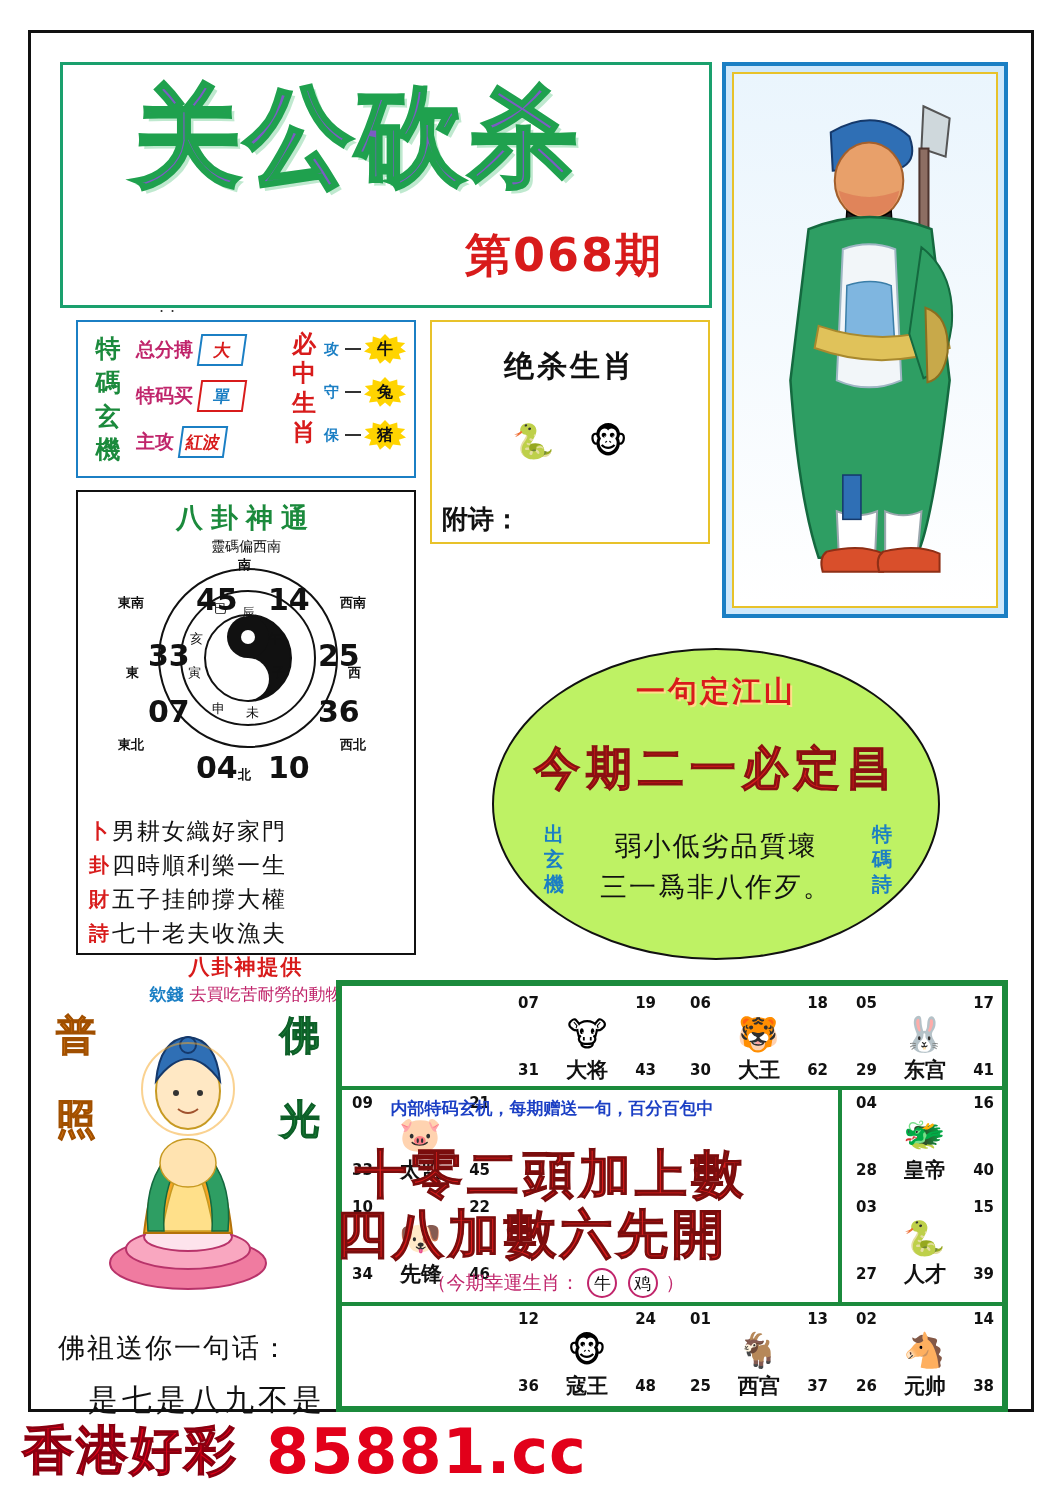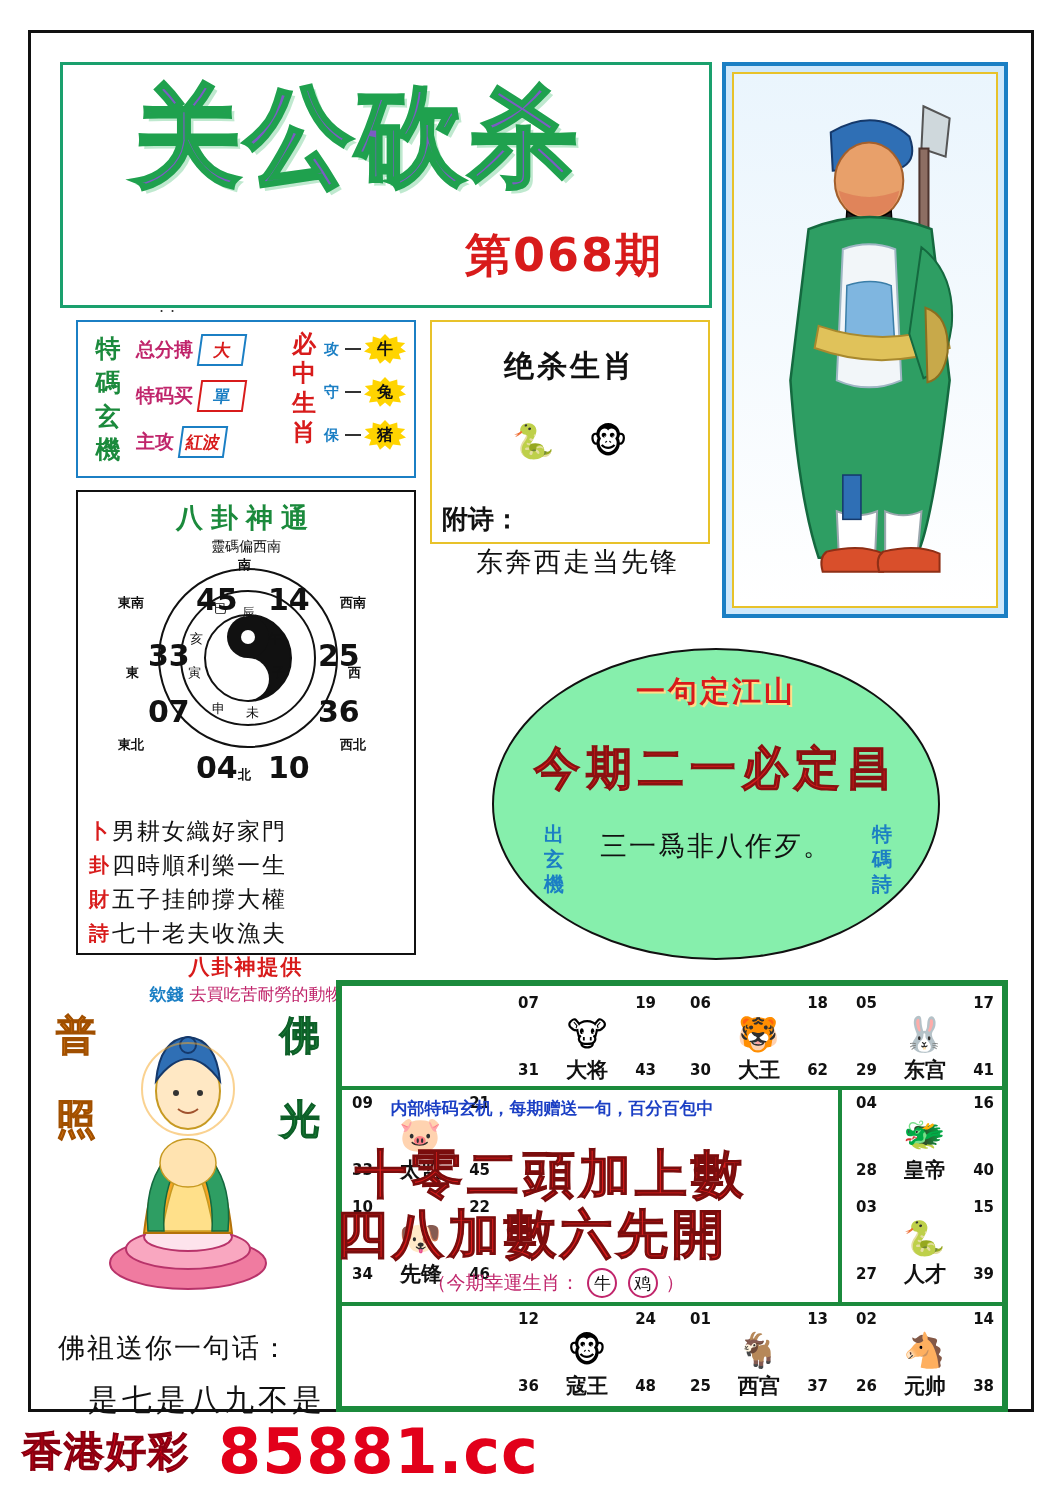--- a/index.html
+++ b/index.html
@@ -144,21 +144,21 @@
   .bl-row{display:flex;align-items:center;margin-bottom:3px;}
   .bl-lead{font-size:20px;font-weight:bold;color:#d81b1b;width:26px;text-align:center;}
   .bl-text{font-size:23px;color:#111;letter-spacing:2px;}
   .bagua-provide{text-align:center;font-size:21px;font-weight:bold;color:#d81b1b;margin-top:4px;letter-spacing:2px;}
   .bagua-bottom{display:flex;align-items:center;justify-content:center;margin-top:2px;gap:6px;}
   .bagua-bottom .lead{font-size:17px;color:#1b7fc4;font-weight:bold;}
   .bagua-bottom .txt{font-size:17px;color:#c0256b;}
   
   .panel-ellipse{
     position:absolute;left:492px;top:648px;width:448px;height:312px;
-    border:2px solid #111;border-radius:50%;background:#86efac;box-sizing:border-box;
+    border:2px solid #111;border-radius:50%;background:#bef264;box-sizing:border-box;
   }
   .ell-title{
     position:absolute;left:0;right:0;top:22px;text-align:center;
     font-size:29px;font-weight:bold;color:#d81b1b;letter-spacing:3px;
     text-shadow:2px 2px 0 #ffe08a;
   }
   .ell-main{
     position:absolute;left:0;right:0;top:88px;text-align:center;
     font-size:46px;font-weight:bold;color:#d81b1b;letter-spacing:6px;
     -webkit-text-stroke:1px #8a1111;
@@ -217,21 +217,21 @@
   .lucky-circle{
     display:inline-block;width:26px;height:26px;border:2px solid #c0256b;border-radius:50%;
     line-height:26px;text-align:center;font-size:17px;margin:0 2px;vertical-align:middle;color:#111;
   }
   
   .footer{
     position:absolute;left:0;bottom:6px;width:1063px;height:78px;
     display:flex;align-items:center;
   }
   .foot-cn{
-    font-size:40px;font-weight:bold;color:#e2001a;margin-left:22px;letter-spacing:2px;
+    font-size:52px;font-weight:bold;color:#e2001a;margin-left:22px;letter-spacing:2px;
     -webkit-text-stroke:1px #8a0010;
   }
   .foot-num{
     font-size:62px;font-weight:bold;color:#e2001a;margin-left:28px;letter-spacing:1px;
     font-family:"DejaVu Sans","Liberation Sans",sans-serif;
   }
   .animal{font-size:34px;line-height:1;}
 </style>
 </head>
 <body>
@@ -328,21 +328,20 @@
     </div>
   </div>
 
   <div class="panel-jue">
     <div class="jue-title">绝杀生肖</div>
     <div class="jue-anims">
       <span class="animal">🐍</span>
       <span class="animal">🐵</span>
     </div>
     <div class="jue-poem-label">附诗：</div>
-    <div class="jue-line jue-line1">东奔西走当先锋</div>
   </div>
 
   <div class="panel-bagua">
     <div class="bagua-title">八卦神通</div>
     <div class="bagua-sub">靈碼偏西南</div>
 
     <div class="bagua-wrap">
       <div class="bagua-circle"></div>
       <div class="bagua-circle2"></div>
       <div class="taiji">
@@ -403,20 +402,21 @@
       <span class="txt">去買吃苦耐勞的動物</span>
     </div>
   </div>
 
   <div class="panel-ellipse">
     <div class="ell-title">一句定江山</div>
     <div class="ell-main">今期二一必定昌</div>
     <div class="ell-left">出<br>玄<br>機</div>
     <div class="ell-right">特<br>碼<br>詩</div>
     <div class="ell-poem">
+      <div>弱小低劣品質壞</div>
       <div>三一爲非八作歹。</div>
     </div>
   </div>
 
   <div class="buddha-box">
     <div class="pu-zhao">普<br>照</div>
     <div class="fo-guang">佛<br>光</div>
     <svg viewBox="0 0 200 320" width="200" height="320" style="position:absolute;left:40px;top:6px;">
 
       <ellipse cx="100" cy="282" rx="78" ry="26" fill="#f07ba0" stroke="#b8336a" stroke-width="2"></ellipse>

